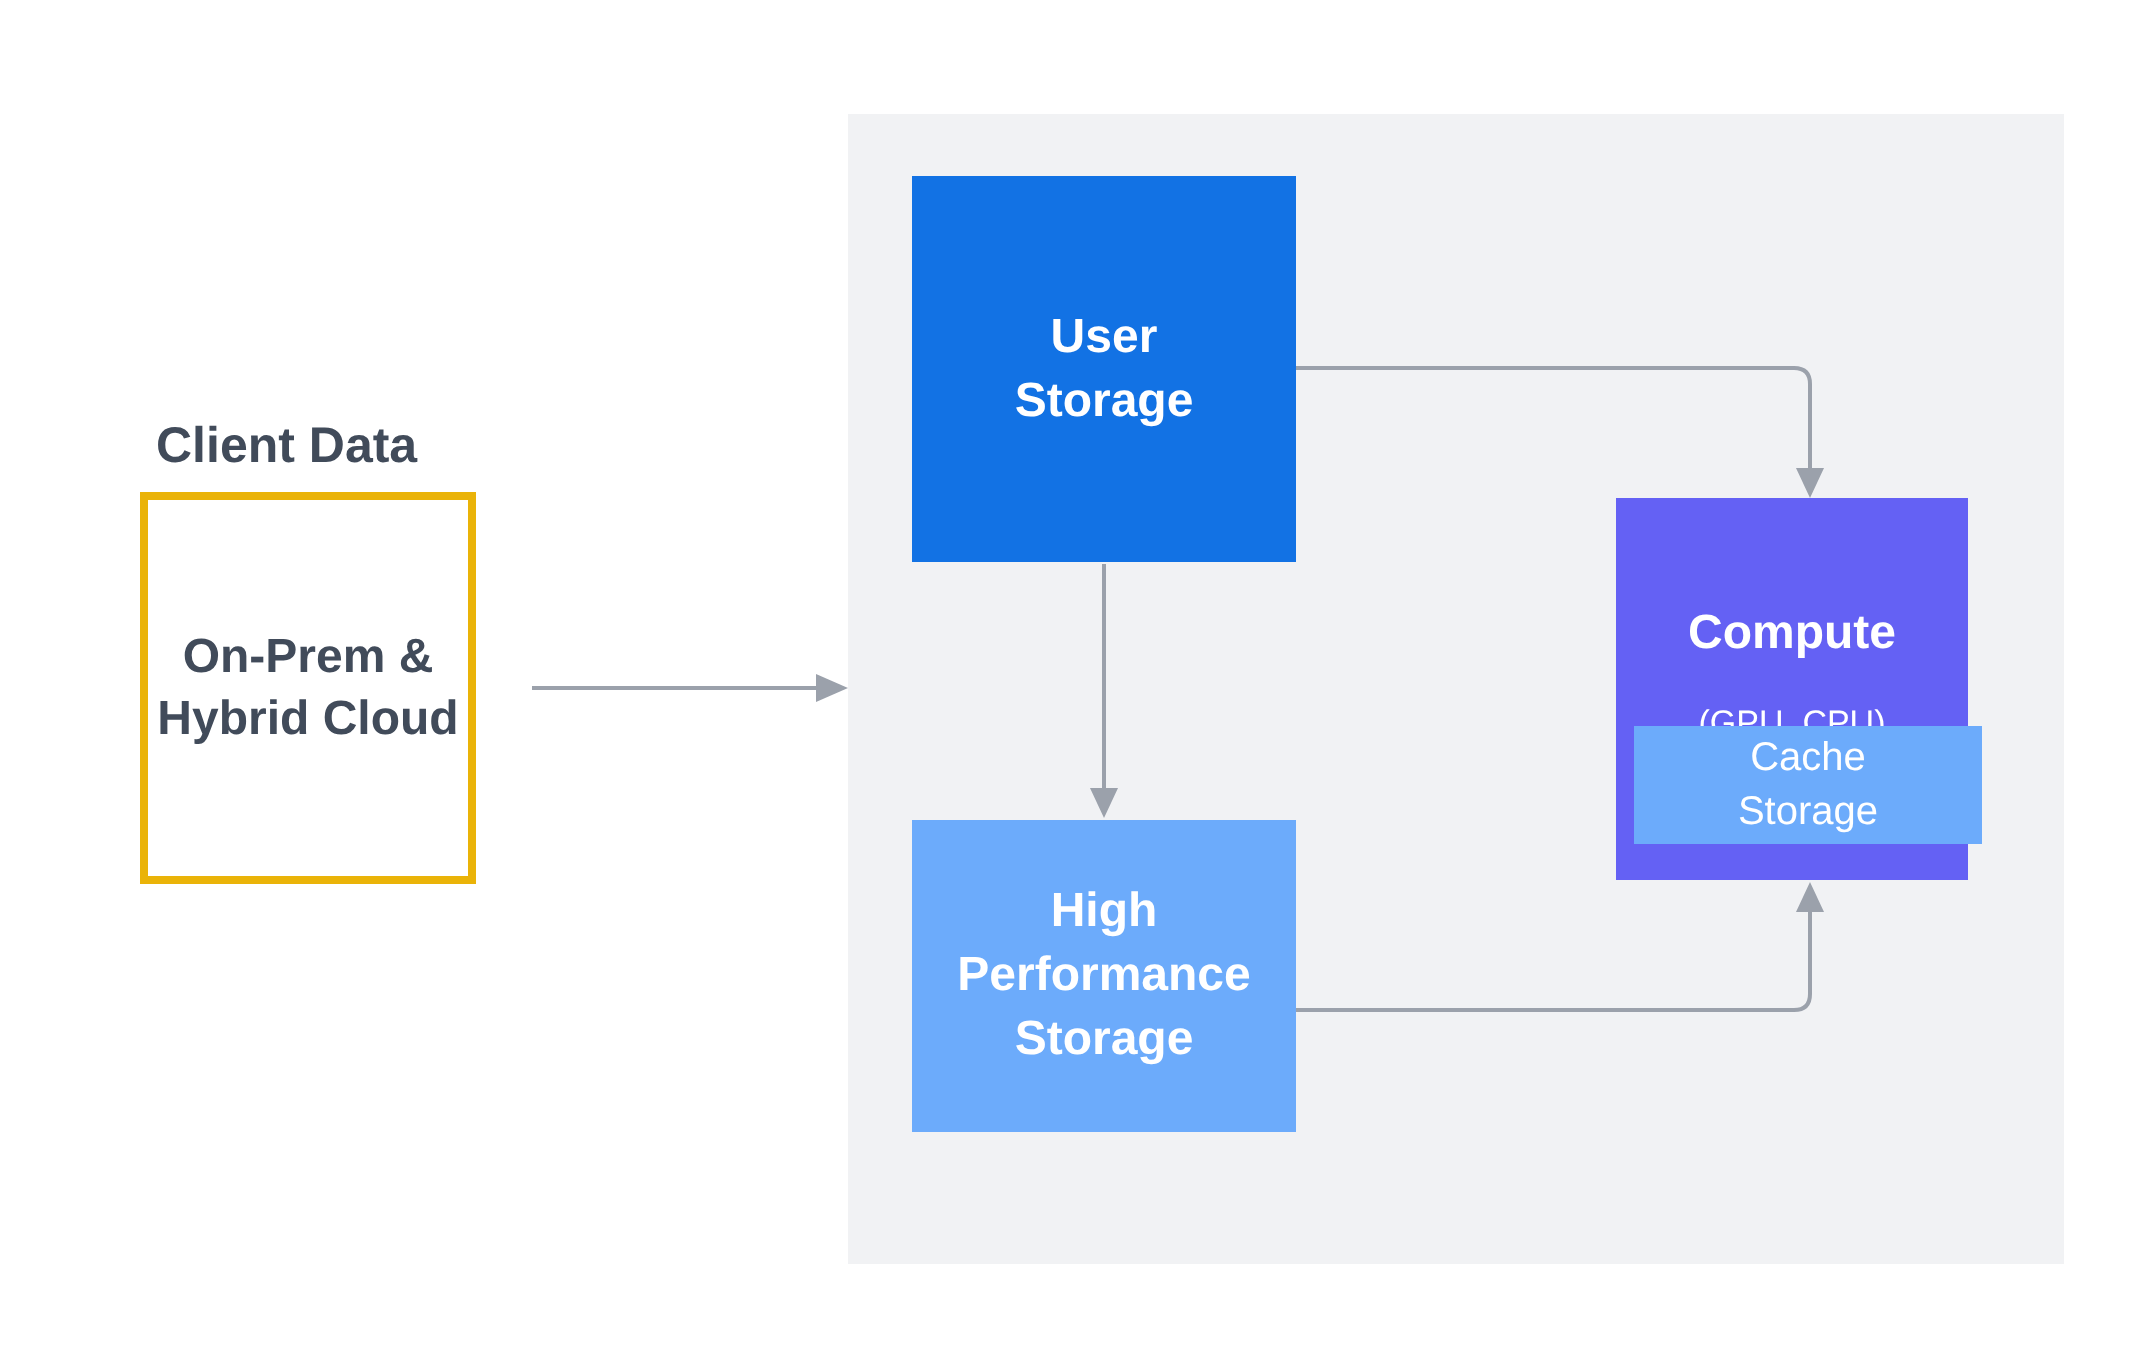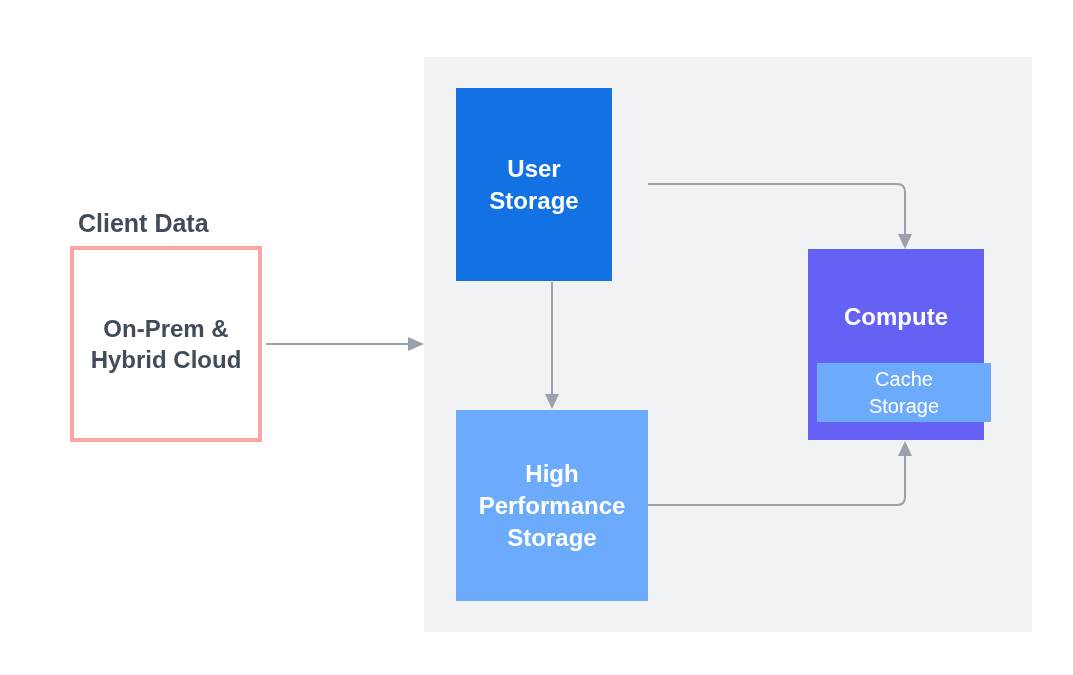--- a/index.html
+++ b/index.html
@@ -38,44 +38,44 @@
     display: flex;
     align-items: center;
     justify-content: center;
     text-align: center;
     white-space: pre-line;
     font-weight: bold;
   }
   .node-onprem {
     left: 70px;
     top: 246px;
-    width: 192px;
+    width: 168px;
     height: 196px;
     background: #ffffff;
-    border: 4px solid #fca5a5;
+    border: 4px solid #eab308;
     color: #414b5a;
     font-size: 24px;
     line-height: 31px;
   }
   .node-user-storage {
     left: 456px;
     top: 88px;
-    width: 156px;
+    width: 192px;
     height: 193px;
     background: #1272e4;
     color: #ffffff;
     font-size: 24px;
     line-height: 32px;
     text-align: center;
   }
   .node-hps {
     left: 456px;
     top: 410px;
     width: 192px;
-    height: 191px;
+    height: 156px;
     background: #6cabfb;
     color: #ffffff;
     font-size: 24px;
     line-height: 32px;
   }
   .node-compute {
     left: 808px;
     top: 249px;
     width: 176px;
     height: 191px;
@@ -154,20 +154,21 @@
   </div>
 
   <div class="node node-hps">
     <span>High
 Performance
 Storage</span>
   </div>
 
   <div class="node node-compute">
     <div class="compute-title">Compute</div>
+    <div class="compute-sub">(GPU, CPU)</div>
     <div class="node-cache">
       <span>Cache
 Storage</span>
     </div>
   </div>
 
   <svg class="arrows" viewBox="0 0 1073 675" xmlns="http://www.w3.org/2000/svg">
 
     <g>
       <line x1="266" y1="344" x2="408" y2="344"></line>

